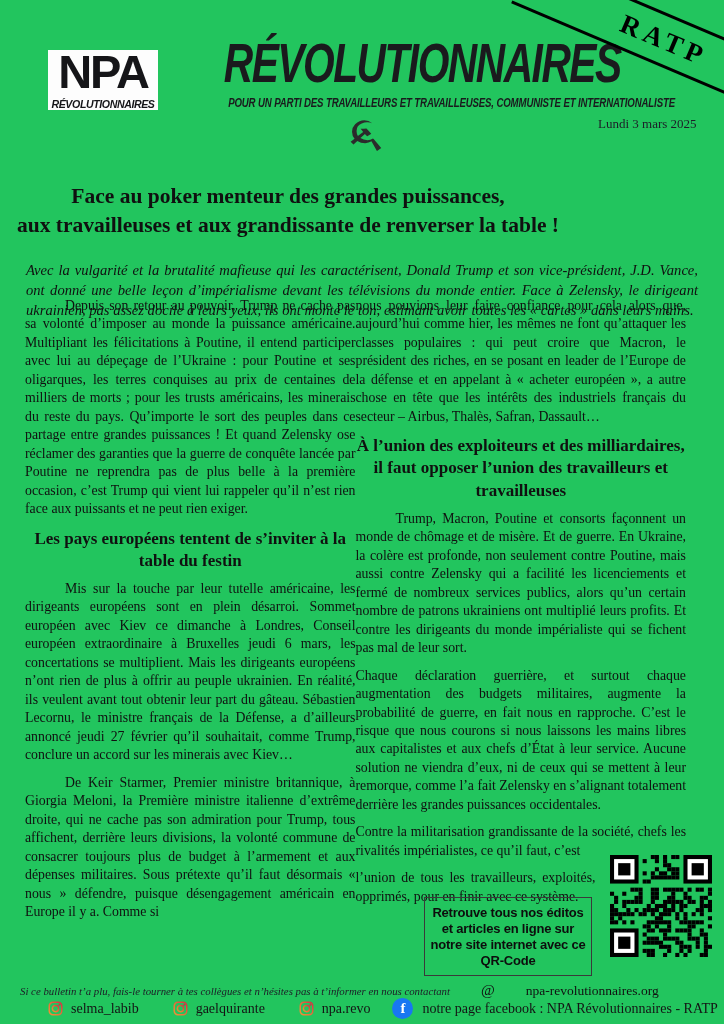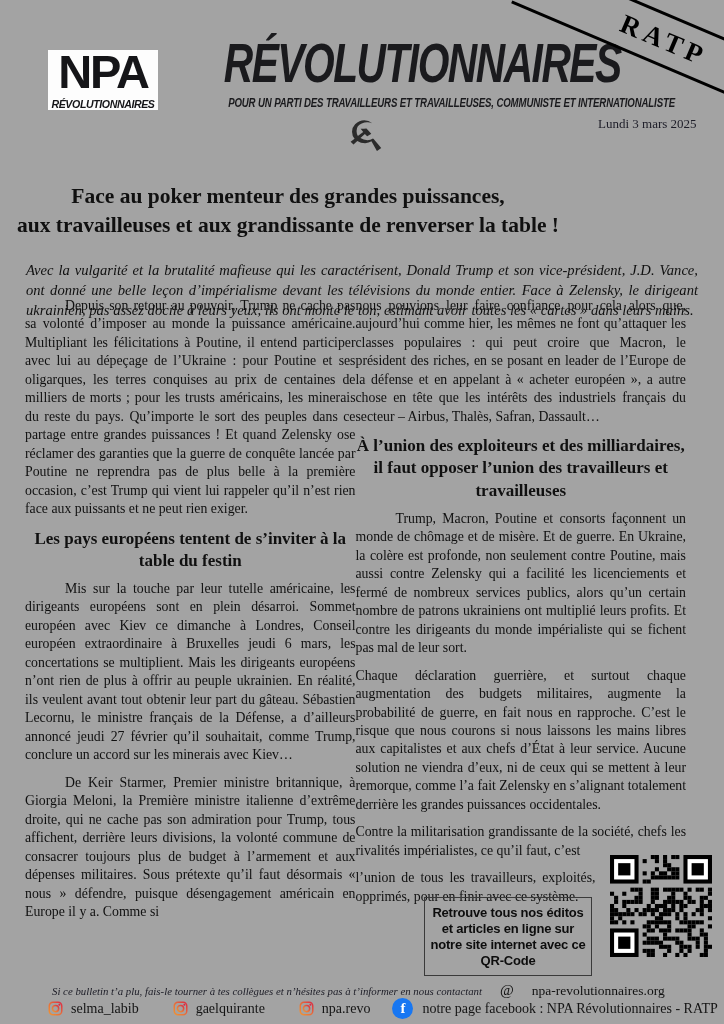--- a/index.html
+++ b/index.html
@@ -1,16 +1,16 @@
 <!DOCTYPE html>
 <html lang="fr"><head>
 <meta charset="utf-8">
 <style>
   html,body{margin:0;padding:0;background:#fff;}
-  .page{position:relative;width:724px;height:1024px;background:#a3a3a3;overflow:hidden;
+  .page{position:relative;width:724px;height:1024px;background:#22c55e;overflow:hidden;
         font-family:"Liberation Serif",serif;color:#101010;}
 
   
   .logo{position:absolute;left:48px;top:50px;width:110px;text-align:center;background:#fdfdfd;}
   .logo-npa{font-family:"Liberation Sans",sans-serif;font-weight:bold;font-size:47px;
             letter-spacing:-2px;line-height:0.95;color:#151518;}
   .logo-sub{font-family:"Liberation Sans",sans-serif;font-weight:bold;font-style:italic;
             font-size:10.6px;letter-spacing:-0.4px;margin-top:3px;color:#151518;}
 
   .masthead{position:absolute;left:166px;top:36px;width:444px;text-align:center;}
@@ -46,21 +46,21 @@
   .col p.narrow{width:240px;margin-bottom:0;}
 
   
   .qr-box{position:absolute;left:424px;top:897px;width:168px;box-sizing:border-box;
           border:1.5px solid #3a3a3a;padding:7px 5px;text-align:center;
           font-family:"Liberation Sans",sans-serif;font-weight:bold;font-size:13px;
           line-height:1.22;letter-spacing:-0.2px;color:#0d0d0d;}
   .qr-code{position:absolute;left:610px;top:855px;width:102px;height:102px;}
 
   
-  .footer-contact{position:absolute;left:52px;top:982px;display:flex;align-items:center;gap:18px;}
+  .footer-contact{position:absolute;left:20px;top:982px;display:flex;align-items:center;gap:31px;}
   .footer-note{font-style:italic;font-size:10.8px;color:#1c1c26;}
   .at-icon{font-size:15px;color:#111;}
   .footer-site{font-size:13.5px;color:#111;}
 
   .footer-social{position:absolute;left:36px;top:998px;display:flex;align-items:center;}
   .ig-item{display:flex;align-items:center;margin-right:22px;padding-left:12px;}
   .ig-item svg{margin-right:8px;}
   .handle{font-size:14px;color:#141414;}
   .fb-icon{width:21px;height:21px;border-radius:50%;display:flex;align-items:center;
            justify-content:center;font-weight:bold;font-size:15px;color:#fff;

